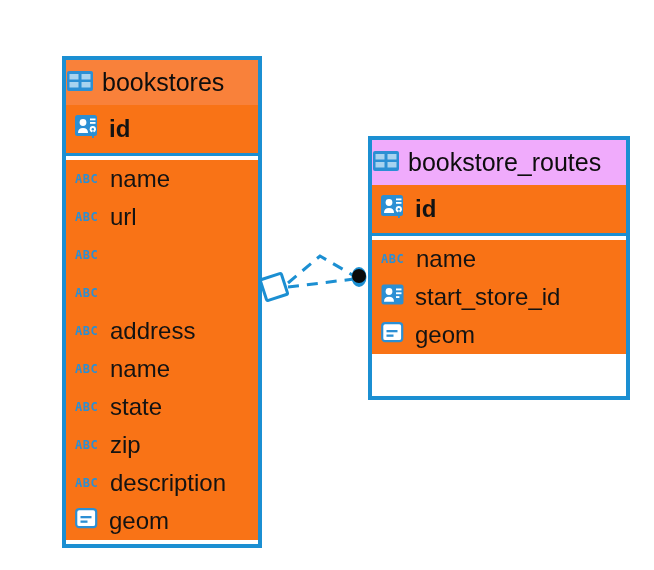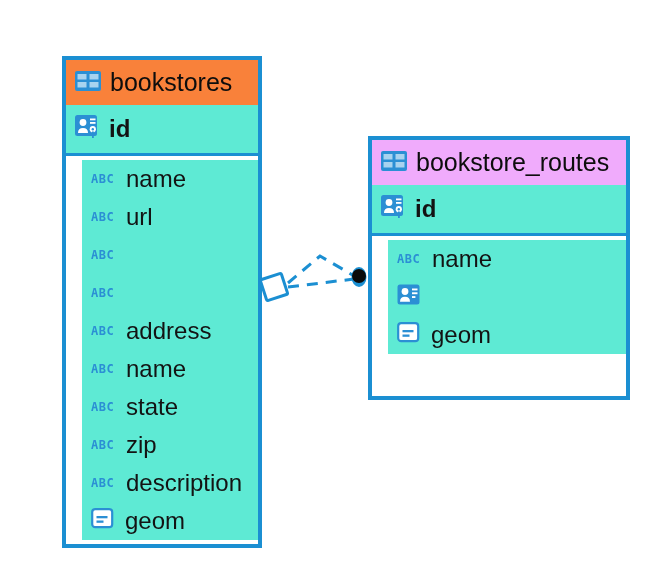--- a/index.html
+++ b/index.html
@@ -21,21 +21,21 @@
     box-sizing: border-box;
     border: 4px solid #1b8fd2;
     background: #ffffff;
   }
 
   .er-header {
     display: flex;
     align-items: center;
     box-sizing: border-box;
     height: 45px;
-    padding-left: 9px;
+    padding-left: 1px;
     gap: 9px;
   }
   .er-header.accent-orange { background: #f9813a; }
   .er-header.accent-gray   { background: #f0abfc; }
 
   .er-header-title {
     font-size: 25px;
     color: #0d0d0d;
     white-space: nowrap;
     line-height: 1;
@@ -45,33 +45,33 @@
     border-bottom: 3px solid #1b8fd2;
   }
 
   .er-row {
     display: flex;
     align-items: center;
     box-sizing: border-box;
     height: 38px;
     padding-left: 9px;
     gap: 8px;
-    background: #5eead4;
+    background: #f97316;
   }
   .er-row.pk-row { height: 48px; }
 
   .er-row-label {
     font-size: 24px;
     color: #131313;
     white-space: nowrap;
     line-height: 1;
   }
   .er-row.pk-row .er-row-label { font-weight: bold; }
 
-  .er-cols-section { padding: 4px 0 6px 0; margin-left: 16px; }
+  .er-cols-section { padding: 4px 0 6px 0; }
 
   
   .icon {
     flex: 0 0 auto;
     display: block;
   }
   .icon-abc {
     width: 27px;
     height: 26px;
   }
@@ -267,20 +267,21 @@
       <span class="icon">
         <svg width="26" height="24" viewBox="0 0 26 24">
           <rect x="0.5" y="1.5" width="22" height="20" rx="2.5" fill="#2b8fd4"></rect>
           <circle cx="8" cy="8.5" r="3.4" fill="#ffffff"></circle>
           <path d="M3 18.8 q0 -5 5 -5 q5 0 5 5 z" fill="#ffffff"></path>
           <rect x="15" y="5.5" width="5.5" height="1.9" fill="#ffffff"></rect>
           <rect x="15" y="9.3" width="5.5" height="1.9" fill="#ffffff"></rect>
           <rect x="15" y="13.1" width="3.4" height="1.9" fill="#ffffff"></rect>
         </svg>
       </span>
+      <span class="er-row-label">start_store_id</span>
     </div>
 
 
     <div class="er-row">
       <span class="icon">
         <svg width="26" height="24" viewBox="0 0 26 24">
           <rect x="1.2" y="2.2" width="20" height="18" rx="3" fill="#ffffff" stroke="#2b8fd4" stroke-width="2.2"></rect>
           <rect x="5.5" y="9" width="11" height="2.3" fill="#2b8fd4"></rect>
           <rect x="5.5" y="13.5" width="7" height="2.3" fill="#2b8fd4"></rect>
         </svg>

